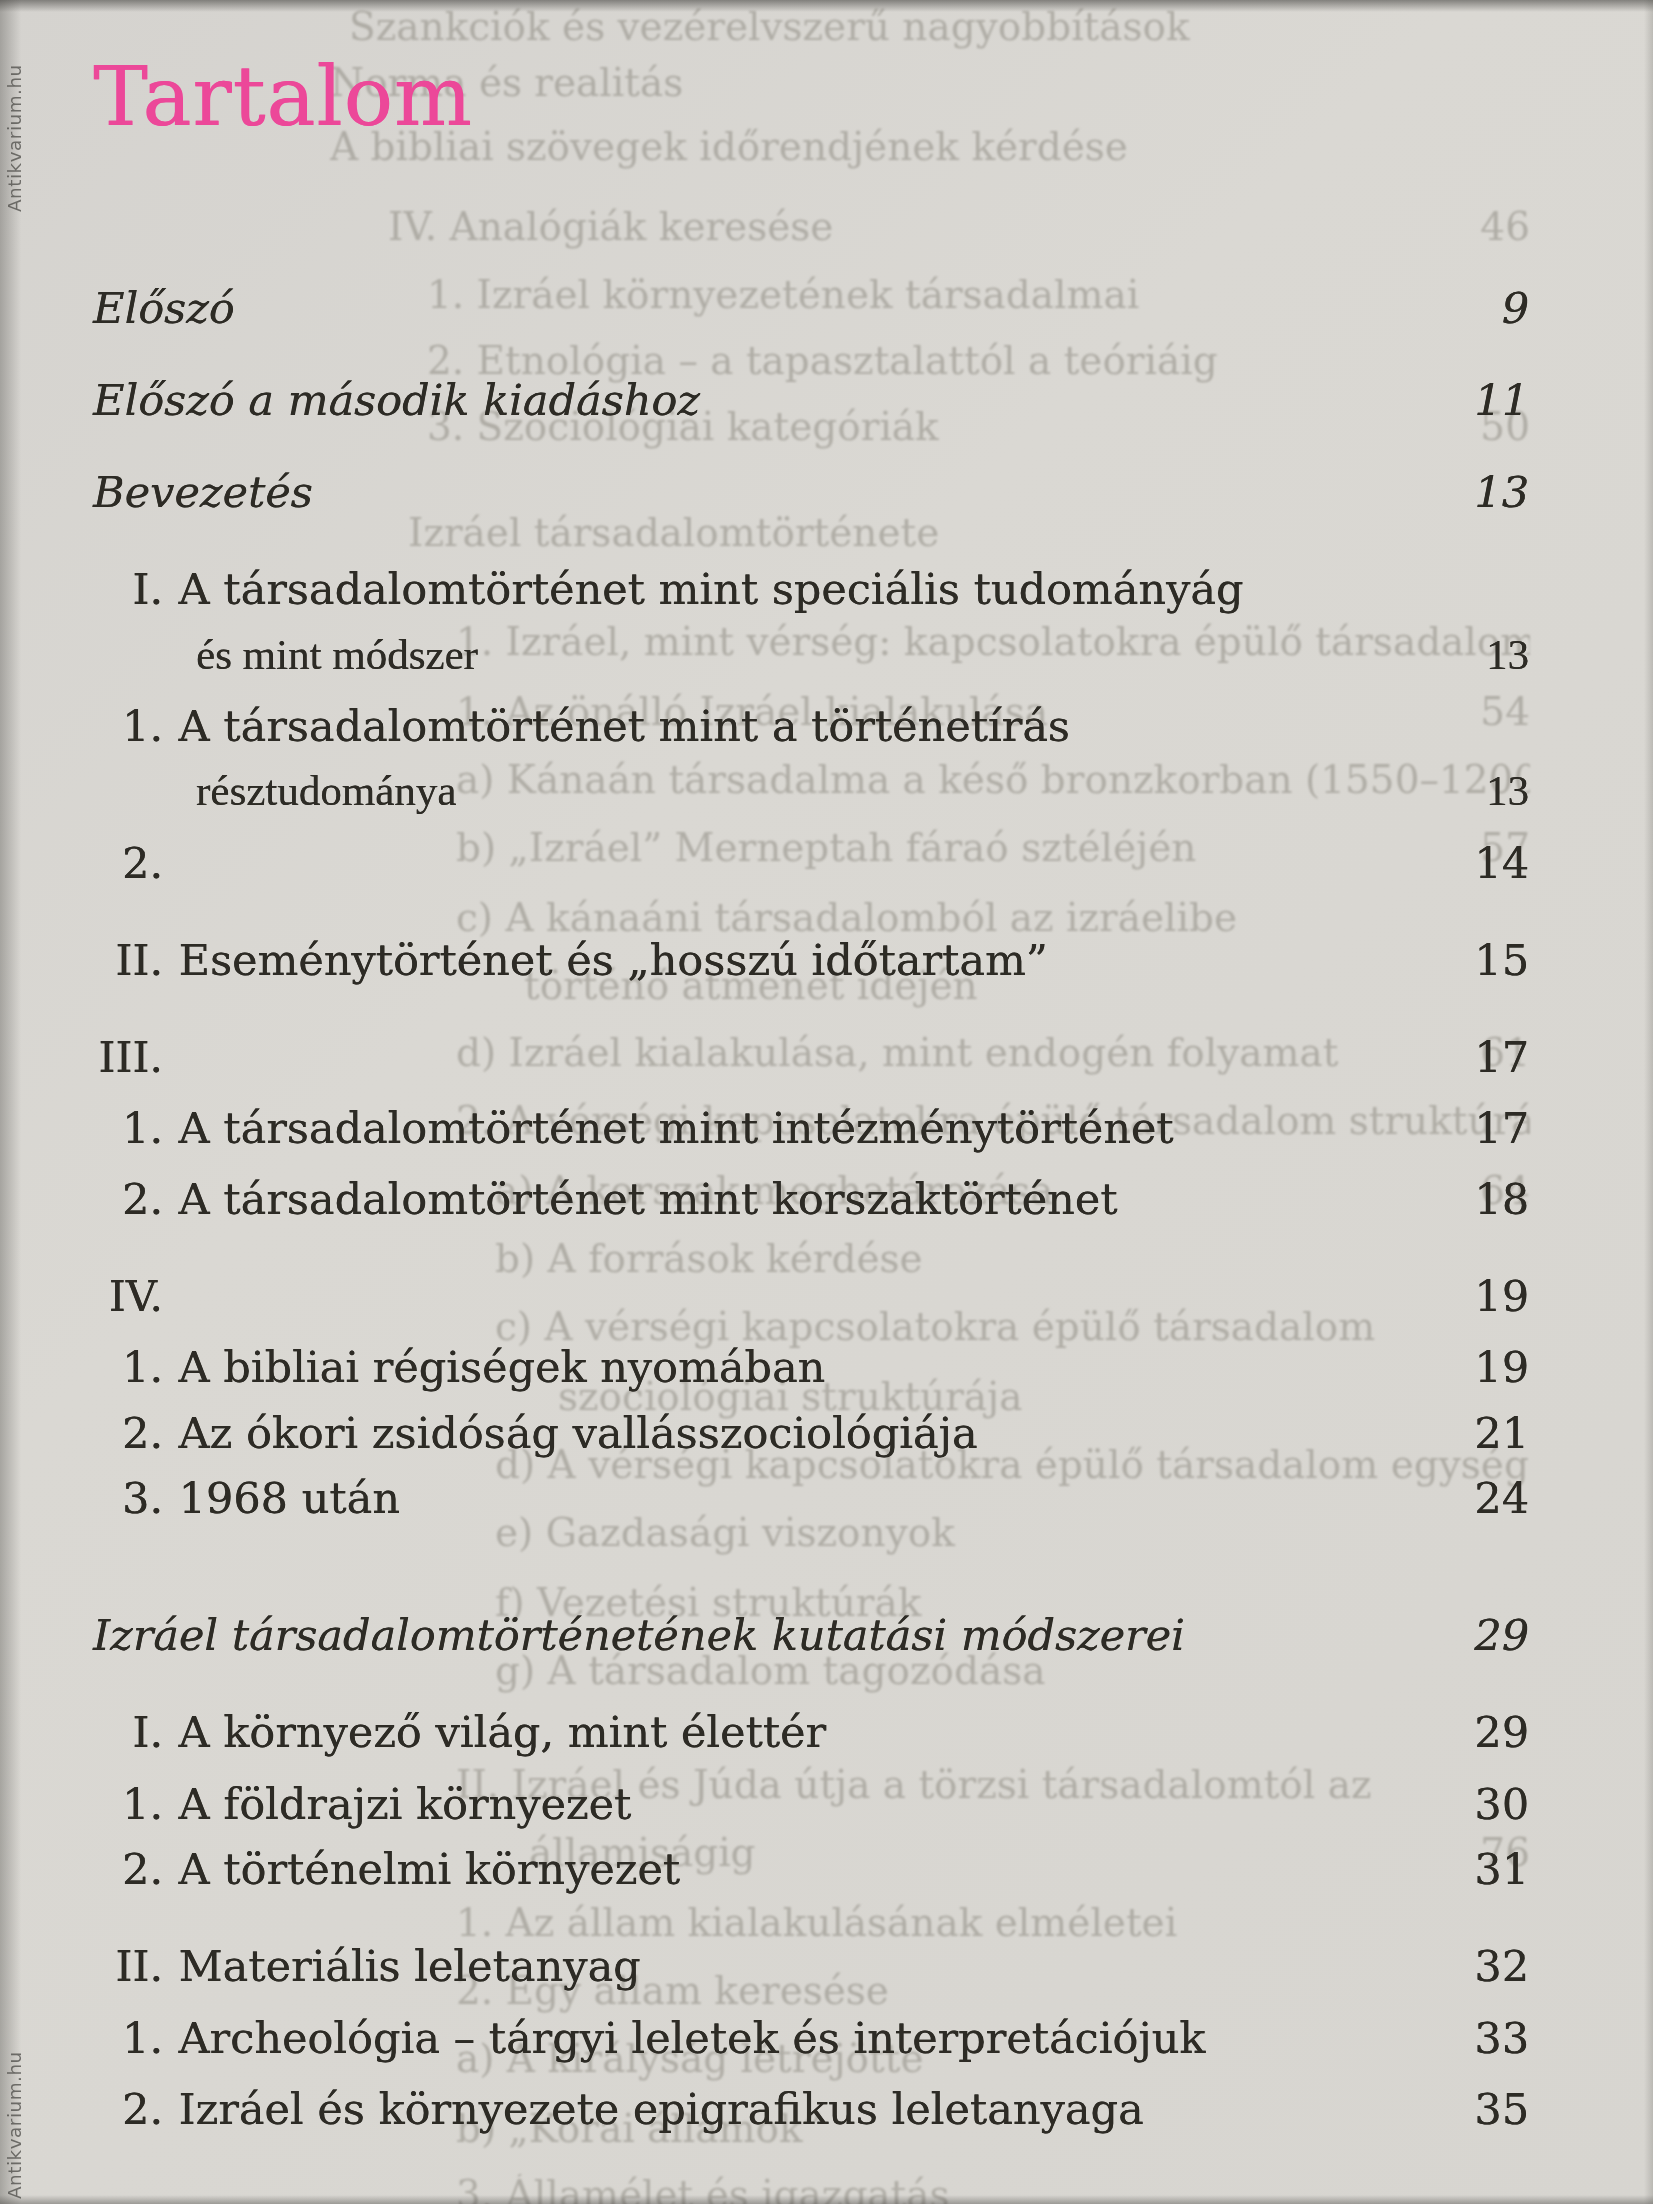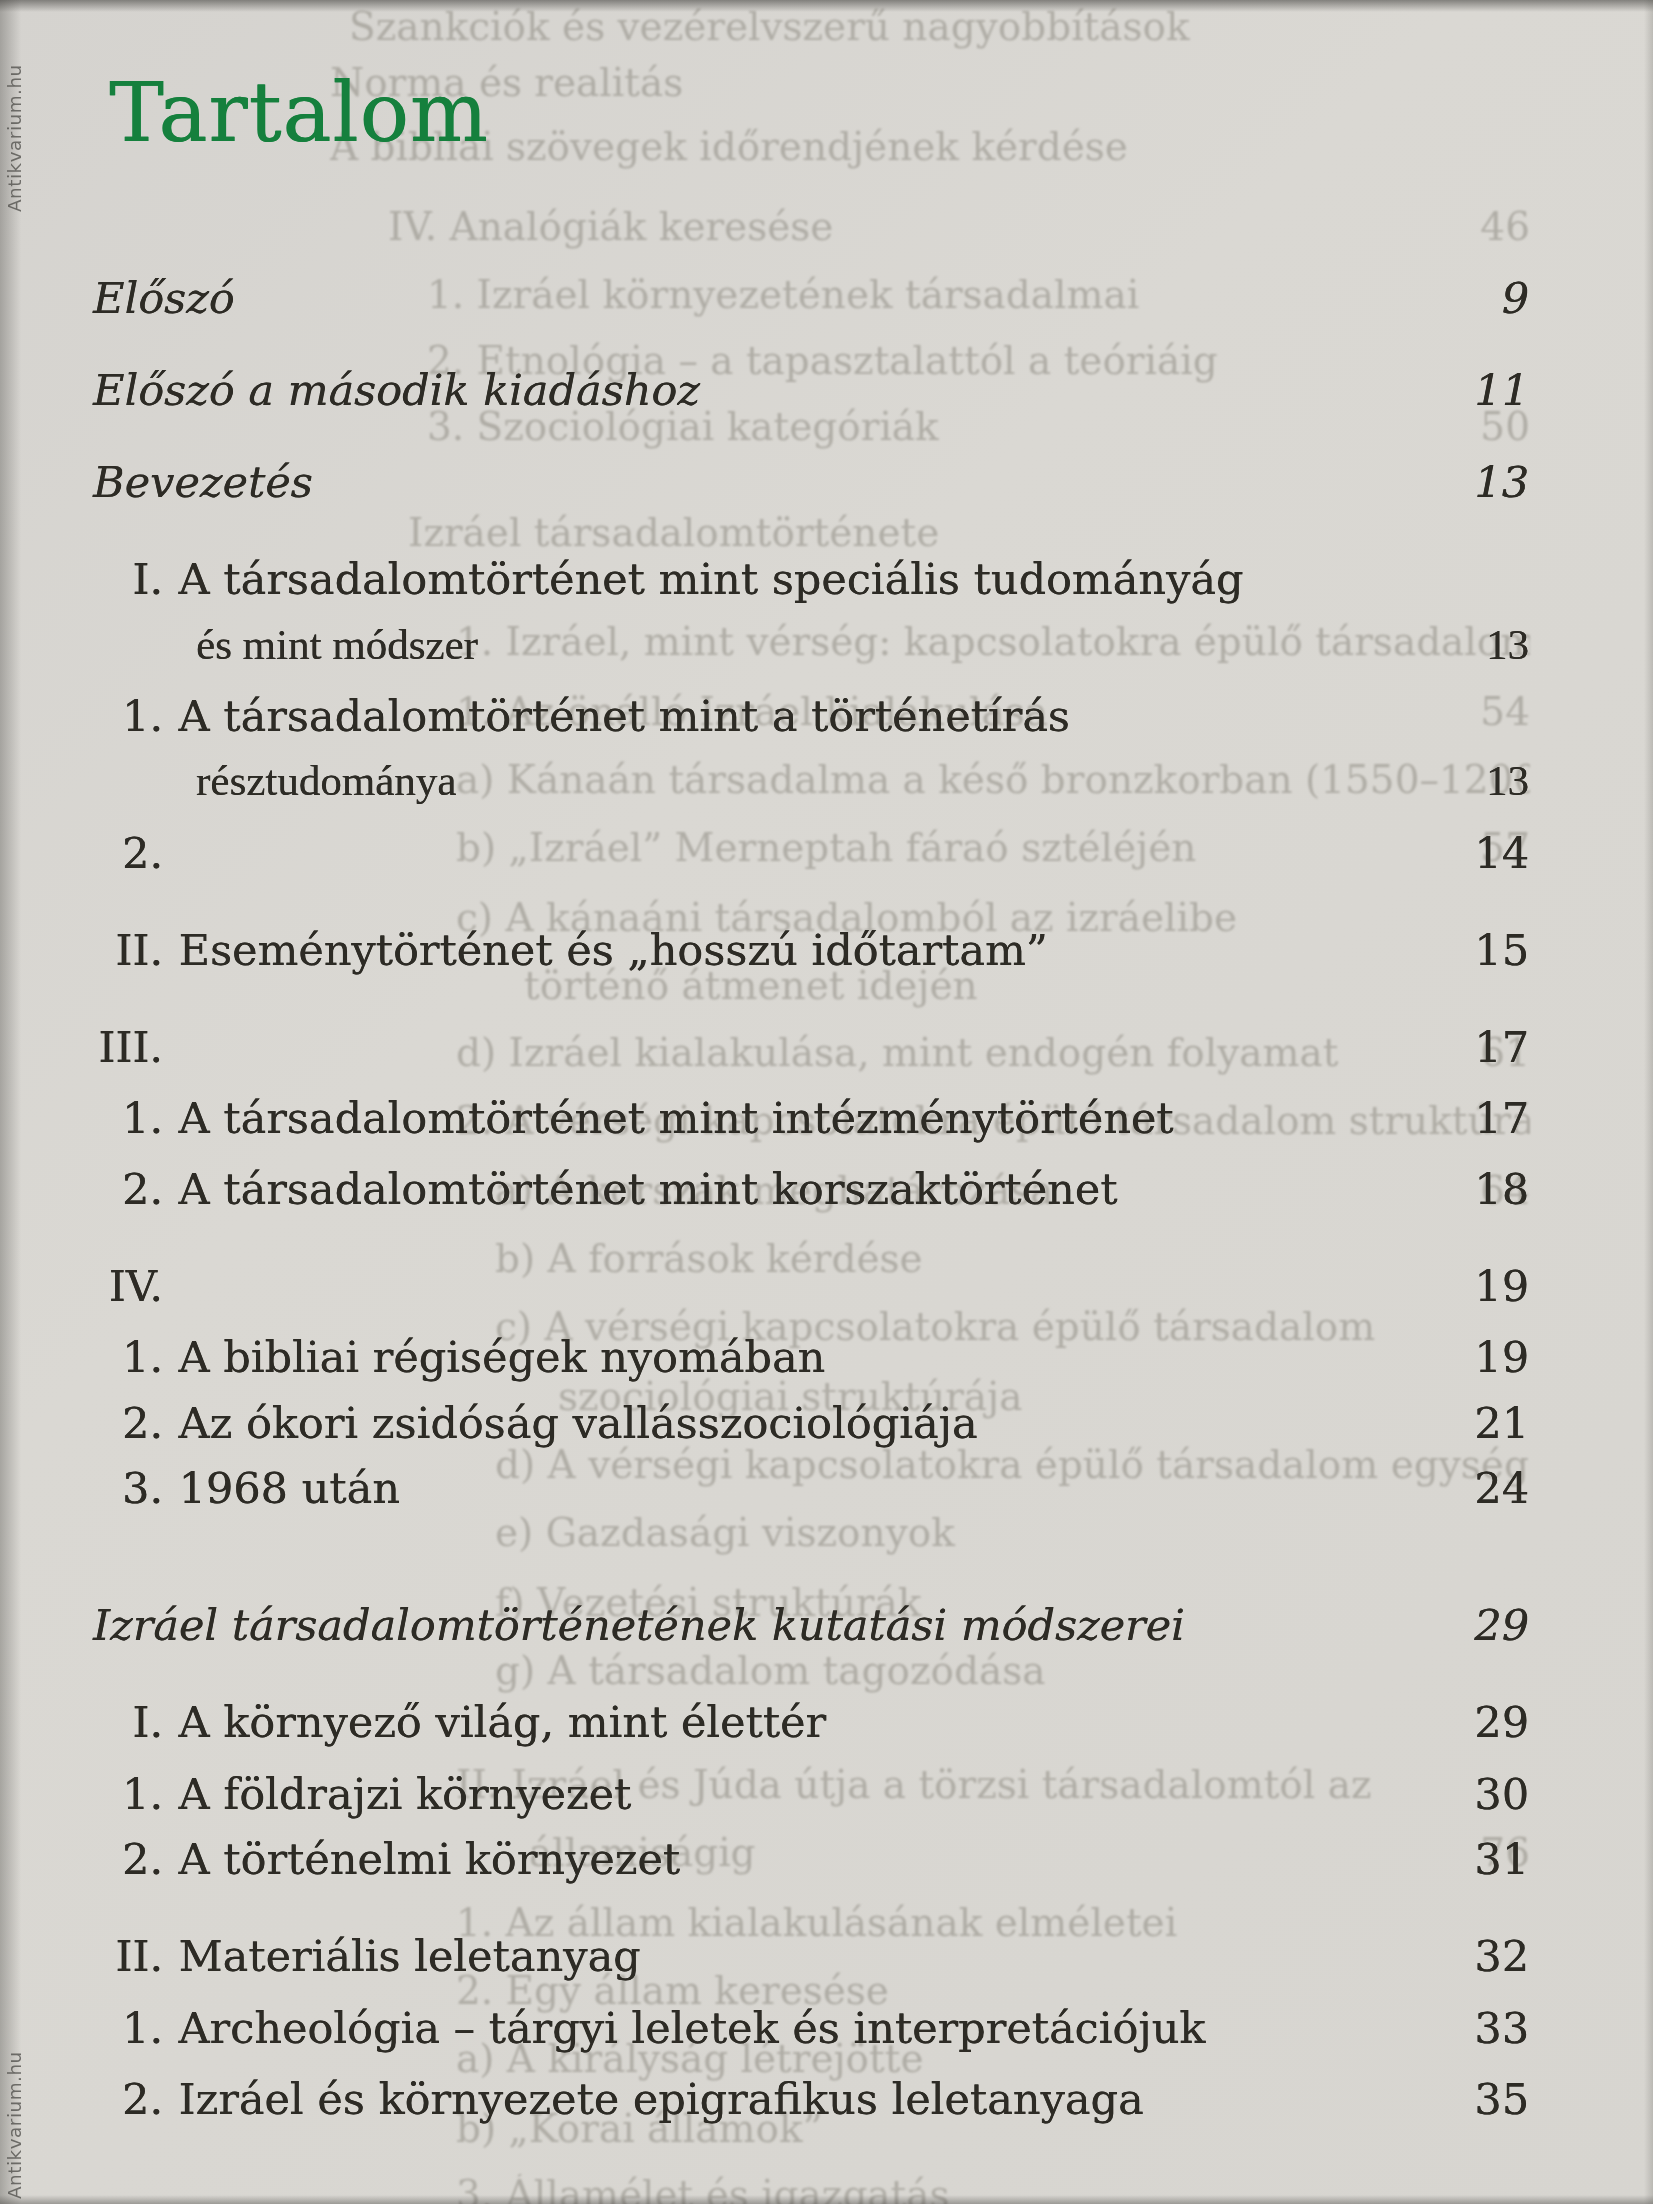--- a/index.html
+++ b/index.html
@@ -35,30 +35,30 @@
     opacity: .55;
     filter: blur(1.3px);
     white-space: nowrap;
     overflow: hidden;
   }
   .gpg { margin-left: auto; padding-left: 29px; }
 
   
   .title {
     position: absolute; z-index: 3;
-    left: 93px; top: 49px; margin: 16px;
+    left: 93px; top: 49px; margin: 0;
     font-size: 82px; font-weight: normal;
     letter-spacing: 1px;
-    color: #15803d;
+    color: #ec4899;
     text-shadow: 0.6px 0 0 currentColor;
   }
 
   .toc {
     position: absolute; z-index: 3;
-    left: 93px; top: 273px; width: 1436px;
+    left: 93px; top: 283px; width: 1436px;
     color: #2d2b25;
   }
   .row {
     display: flex;
     align-items: baseline;
     font-size: 43px;
     line-height: 50px;
     text-shadow: 0.3px 0 0 currentColor;
   }
   .lbl { flex: none; width: 70px; text-align: right; padding-right: 15.5px; }

